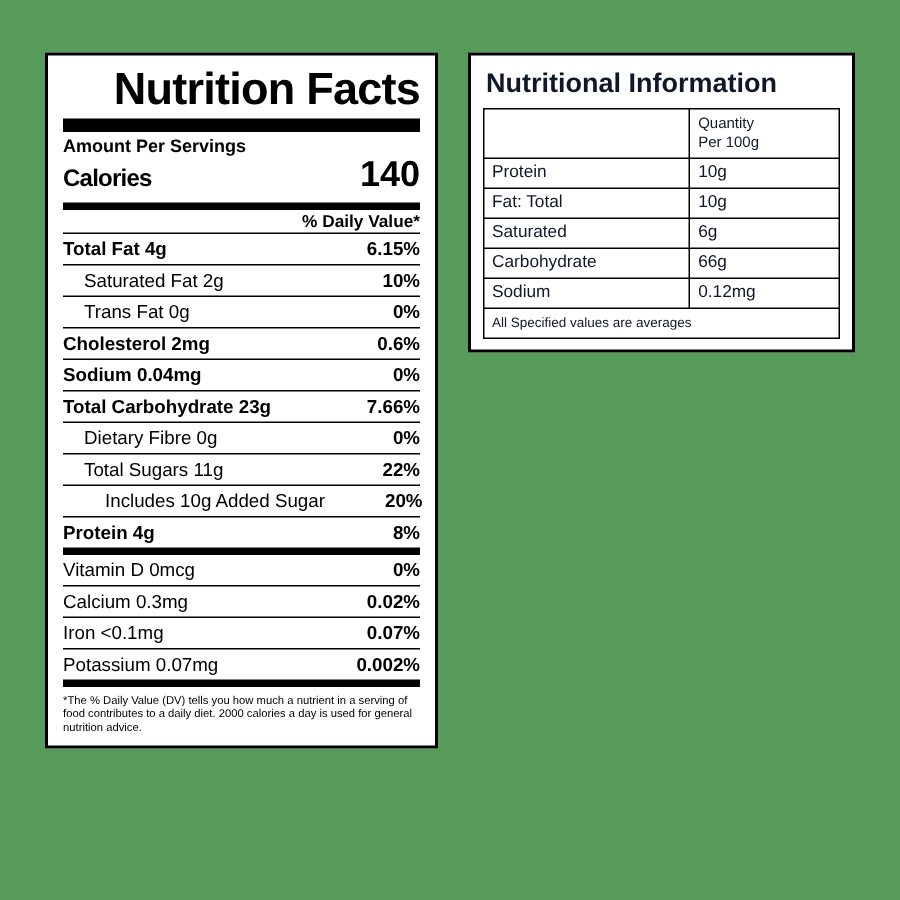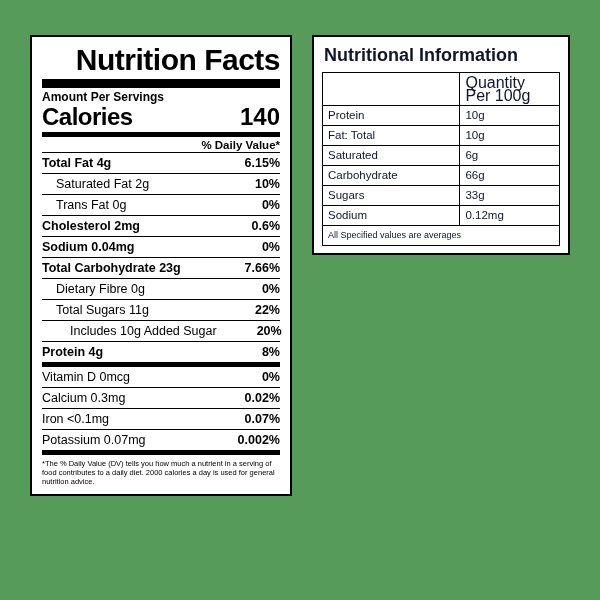--- a/index.html
+++ b/index.html
@@ -56,21 +56,21 @@
     padding: 2px 0 0 0;
     line-height: 14px;
   }
   .nf-cal-row {
     display: flex;
     justify-content: space-between;
     align-items: baseline;
     padding: 0 0 2px 0;
   }
   .nf-cal-label {
-    font-size: 24px;
+    font-size: 16px;
     font-weight: bold;
     line-height: 26px;
     letter-spacing: -0.5px;
   }
   .nf-cal-value {
     font-size: 24px;
     font-weight: bold;
     line-height: 26px;
   }
   .nf-dv-head {
@@ -124,21 +124,21 @@
   }
   table.ni-table td {
     border: 1px solid #000000;
     padding: 3px 5px;
     vertical-align: top;
     line-height: 13px;
   }
   table.ni-table td.col-name { width: 58%; }
   .ni-head-blank { border-right: 1px solid #000; }
   .ni-head-qty {
-    font-size: 16px;
+    font-size: 10px;
     line-height: 12px;
   }
   .ni-note td {
     font-size: 9px;
     line-height: 11px;
     padding: 3px 5px;
   }
   .sub { white-space: pre-line; }
 </style>
 </head>
@@ -252,24 +252,20 @@
         </tr>
         <tr>
           <td class="col-name">Saturated</td>
           <td class="sub">6g</td>
         </tr>
         <tr>
           <td class="col-name">Carbohydrate</td>
           <td class="sub">66g</td>
         </tr>
         <tr>
-          <td class="col-name">Sugars</td>
-          <td class="sub">33g</td>
-        </tr>
-        <tr>
           <td class="col-name">Sodium</td>
           <td class="sub">0.12mg</td>
         </tr>
         <tr class="ni-note">
           <td colspan="2">All Specified values are averages</td>
         </tr>
       </tbody>
   </table>
 </div>
 

